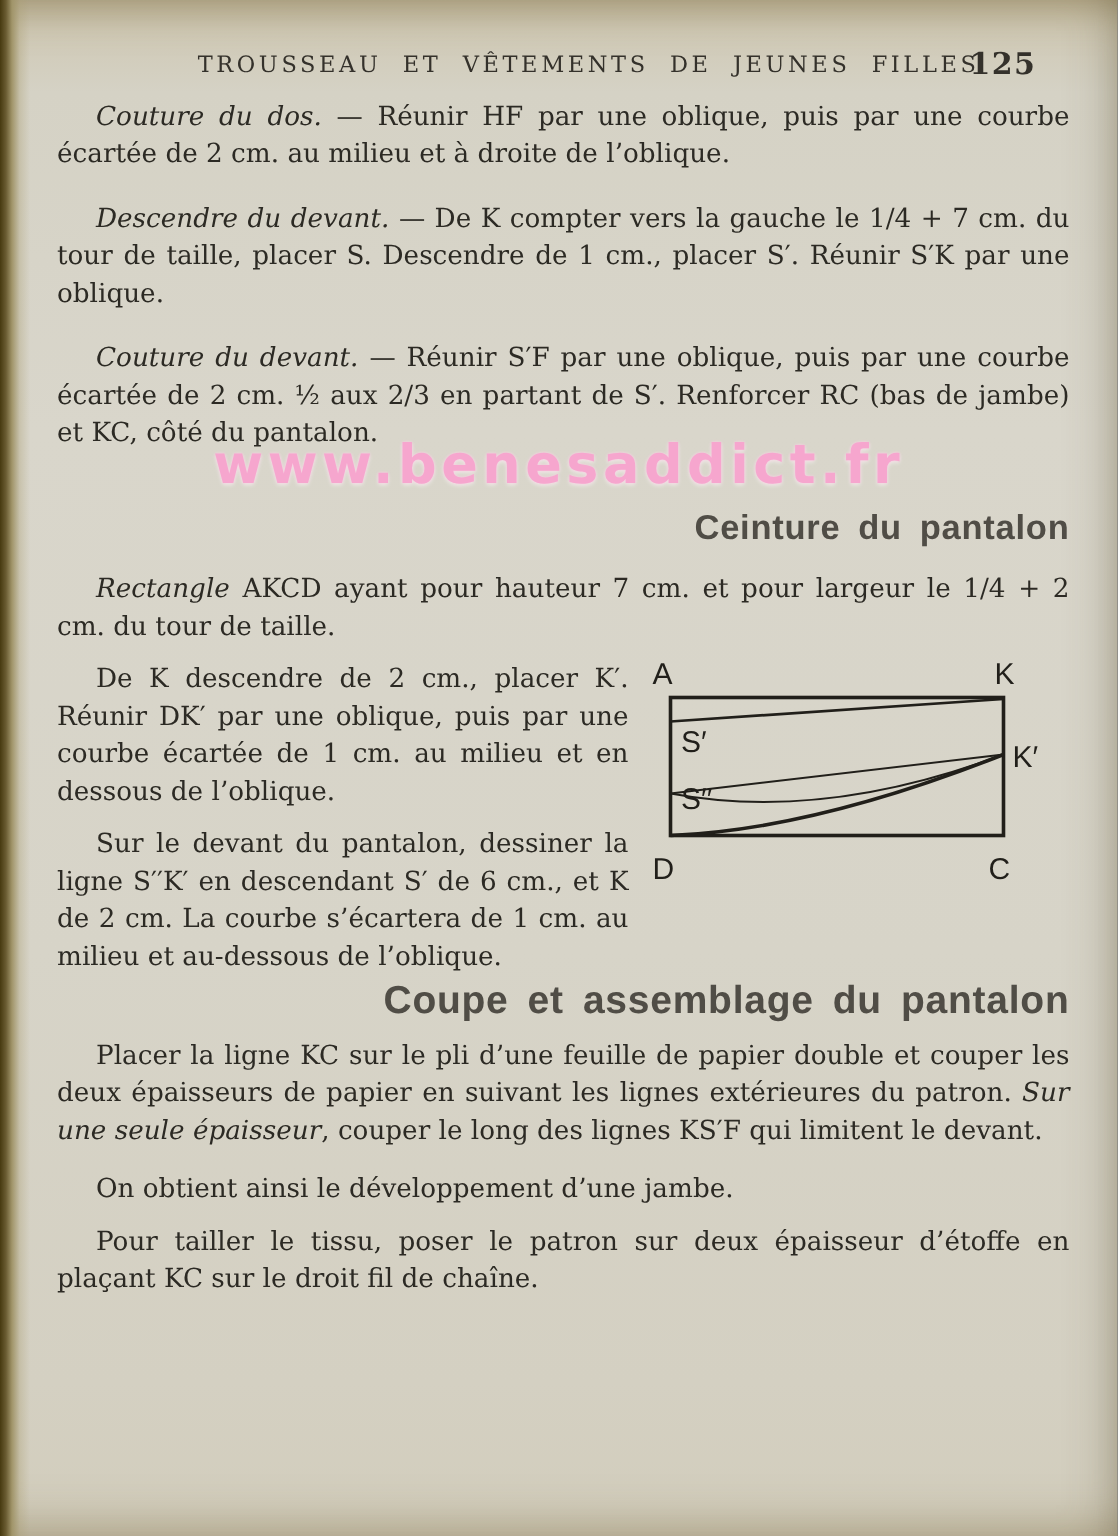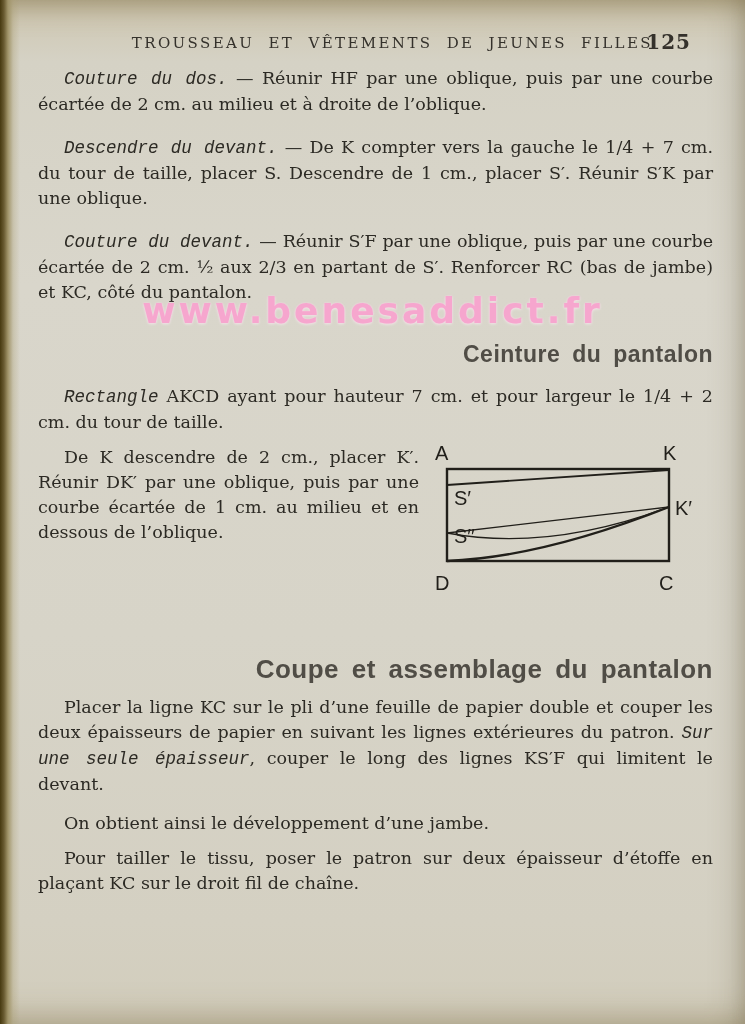--- a/index.html
+++ b/index.html
@@ -15,21 +15,21 @@
                inset 0 -28px 32px -22px rgba(125,108,62,.40);
   }
   .spine{
     position:absolute;left:0;top:0;bottom:0;width:20px;z-index:4;
     background:linear-gradient(to right,#46390f 0px,#6a5c32 4px,#a1956a 8px,rgba(170,158,115,.35) 13px,rgba(170,158,115,0) 20px);
   }
   .page-content{position:relative;z-index:2;padding:34px 32px 0 38px;}
   .running-header{position:relative;text-align:right;font-size:15px;letter-spacing:2.4px;word-spacing:7px;color:#34312b;padding:0 60px;}
   .rh-num{position:absolute;right:22px;top:-4px;font-size:20px;font-weight:700;letter-spacing:1px;}
   .para{margin:0;text-indent:26px;font-size:17.5px;line-height:25px;text-align:justify;}
-  .lead{font-style:italic;font-family:Liberation Mono, monospace;}
+  .lead{font-style:italic;}
   .mt14{margin-top:14px;}.mt18{margin-top:18px;}.mt16{margin-top:16px;}
   .mt10{margin-top:10px;}.mt22{margin-top:10px;}
   .sec-heading{
     margin:0;text-align:right;
     font-family:"Liberation Sans", sans-serif;font-weight:700;
     color:#504d46;letter-spacing:.5px;word-spacing:5px;
   }
   .h-ceinture{margin-top:36px;font-size:23px;}
   .h-coupe{font-size:26px;clear:both;}
   .watermark{
@@ -92,20 +92,21 @@
         <text class="diagram-label" x="23" y="66">S′</text>
         <text class="diagram-label" x="23" y="104">S′′</text>
         <text class="diagram-label" x="4" y="151">D</text>
         <text class="diagram-label" x="228" y="151">C</text>
       </svg>
     </div>
 
 
     <p class="para mt10">De K descendre de 2 cm., placer K′. Réunir DK′ par une oblique, puis par une courbe écartée de 1 cm. au milieu et en dessous de l’oblique.</p>
 
+    <p class="para mt10">Sur le devant du pantalon, dessiner la ligne S′′K′ en descendant S′ de 6 cm., et K de 2 cm. La courbe s’écartera de 1 cm. au milieu et au-dessous de l’oblique.</p>
 
     <h2 class="sec-heading h-coupe">Coupe et assemblage du pantalon</h2>
 
     <p class="para mt22"><span>Placer la ligne KC sur le pli d’une feuille de papier double et couper les deux épaisseurs de papier en suivant les lignes extérieures du patron. </span><span class="lead">Sur une seule épaisseur</span><span>, couper le long des lignes KS′F qui limitent le devant.</span></p>
 
     <p class="para mt14">On obtient ainsi le développement d’une jambe.</p>
 
     <p class="para mt10">Pour tailler le tissu, poser le patron sur deux épaisseur d’étoffe en plaçant KC sur le droit fil de chaîne.</p>
 
   </div>

